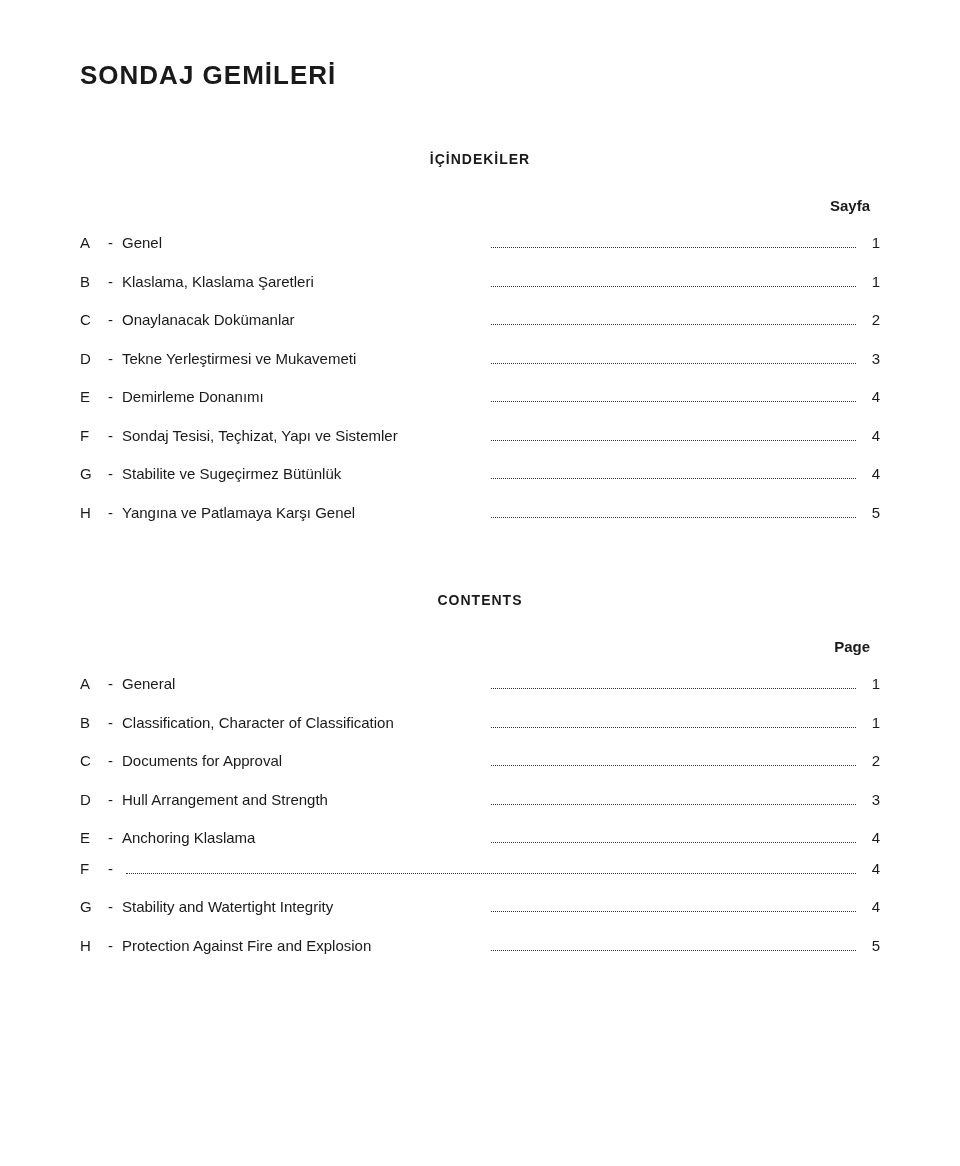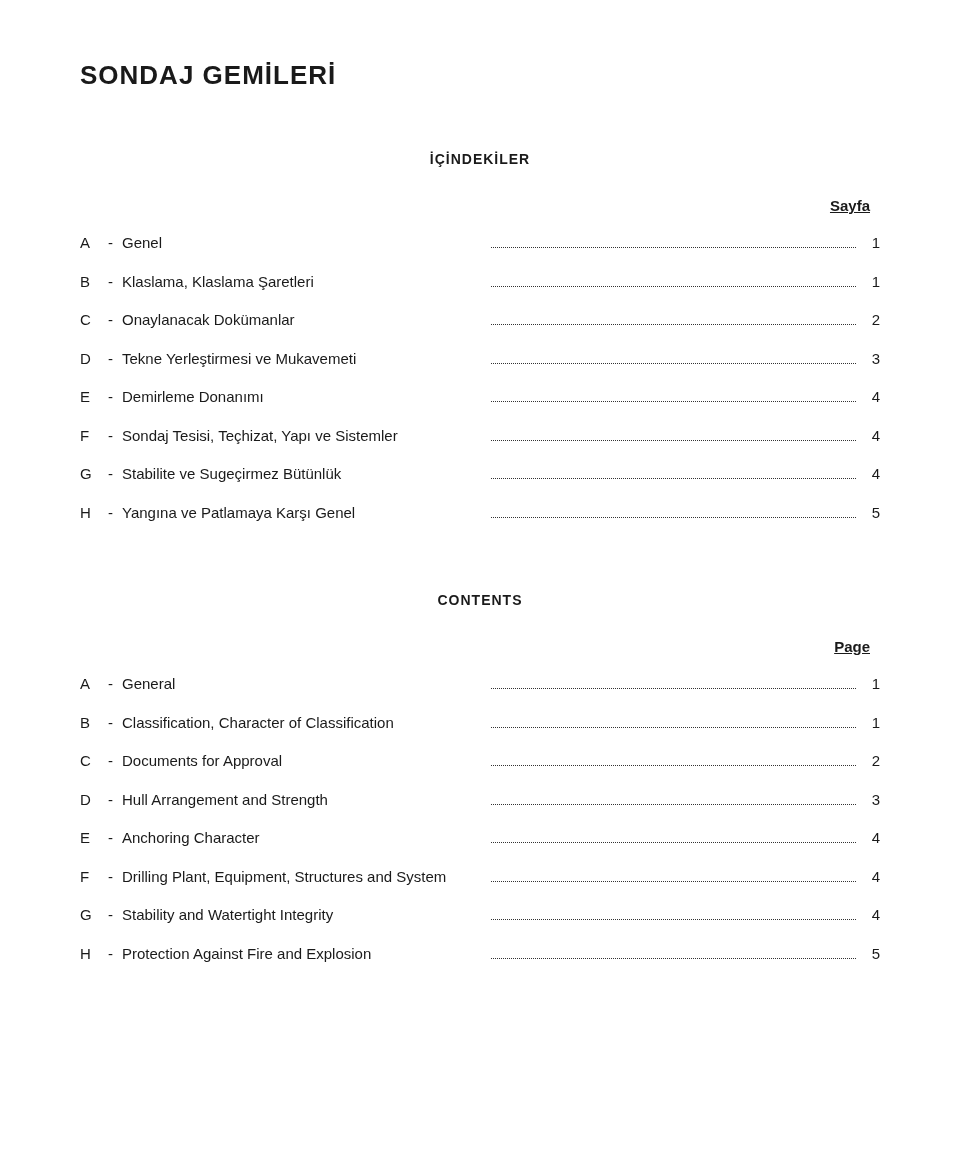--- a/index.html
+++ b/index.html
@@ -32,21 +32,20 @@
       letter-spacing: 1px;
       margin-bottom: 30px;
     }
 
     .toc-header {
       text-align: right;
       font-size: 15px;
       font-weight: bold;
       margin-bottom: 10px;
       padding-right: 10px;
-      text-decoration: underline;
     }
 
     .toc-entry {
       display: flex;
       align-items: baseline;
       margin-bottom: 8px;
       font-size: 15px;
       line-height: 1.5;
     }
 
@@ -180,28 +179,27 @@
     <div class="toc-entry">
       <span class="toc-letter">D</span>
       <span class="toc-dash">-</span>
       <span class="toc-label">Hull Arrangement and Strength</span>
       <span class="toc-dots"></span>
       <span class="toc-page">3</span>
     </div>
     <div class="toc-entry">
       <span class="toc-letter">E</span>
       <span class="toc-dash">-</span>
-      <span class="toc-label">Anchoring  Character</span>
+      <span class="toc-label">Anchoring  Klaslama</span>
       <span class="toc-dots"></span>
       <span class="toc-page">4</span>
     </div>
     <div class="toc-entry">
       <span class="toc-letter">F</span>
       <span class="toc-dash">-</span>
-      <span class="toc-label">Drilling Plant, Equipment, Structures and System</span>
       <span class="toc-dots"></span>
       <span class="toc-page">4</span>
     </div>
     <div class="toc-entry">
       <span class="toc-letter">G</span>
       <span class="toc-dash">-</span>
       <span class="toc-label">Stability and Watertight Integrity</span>
       <span class="toc-dots"></span>
       <span class="toc-page">4</span>
     </div>

